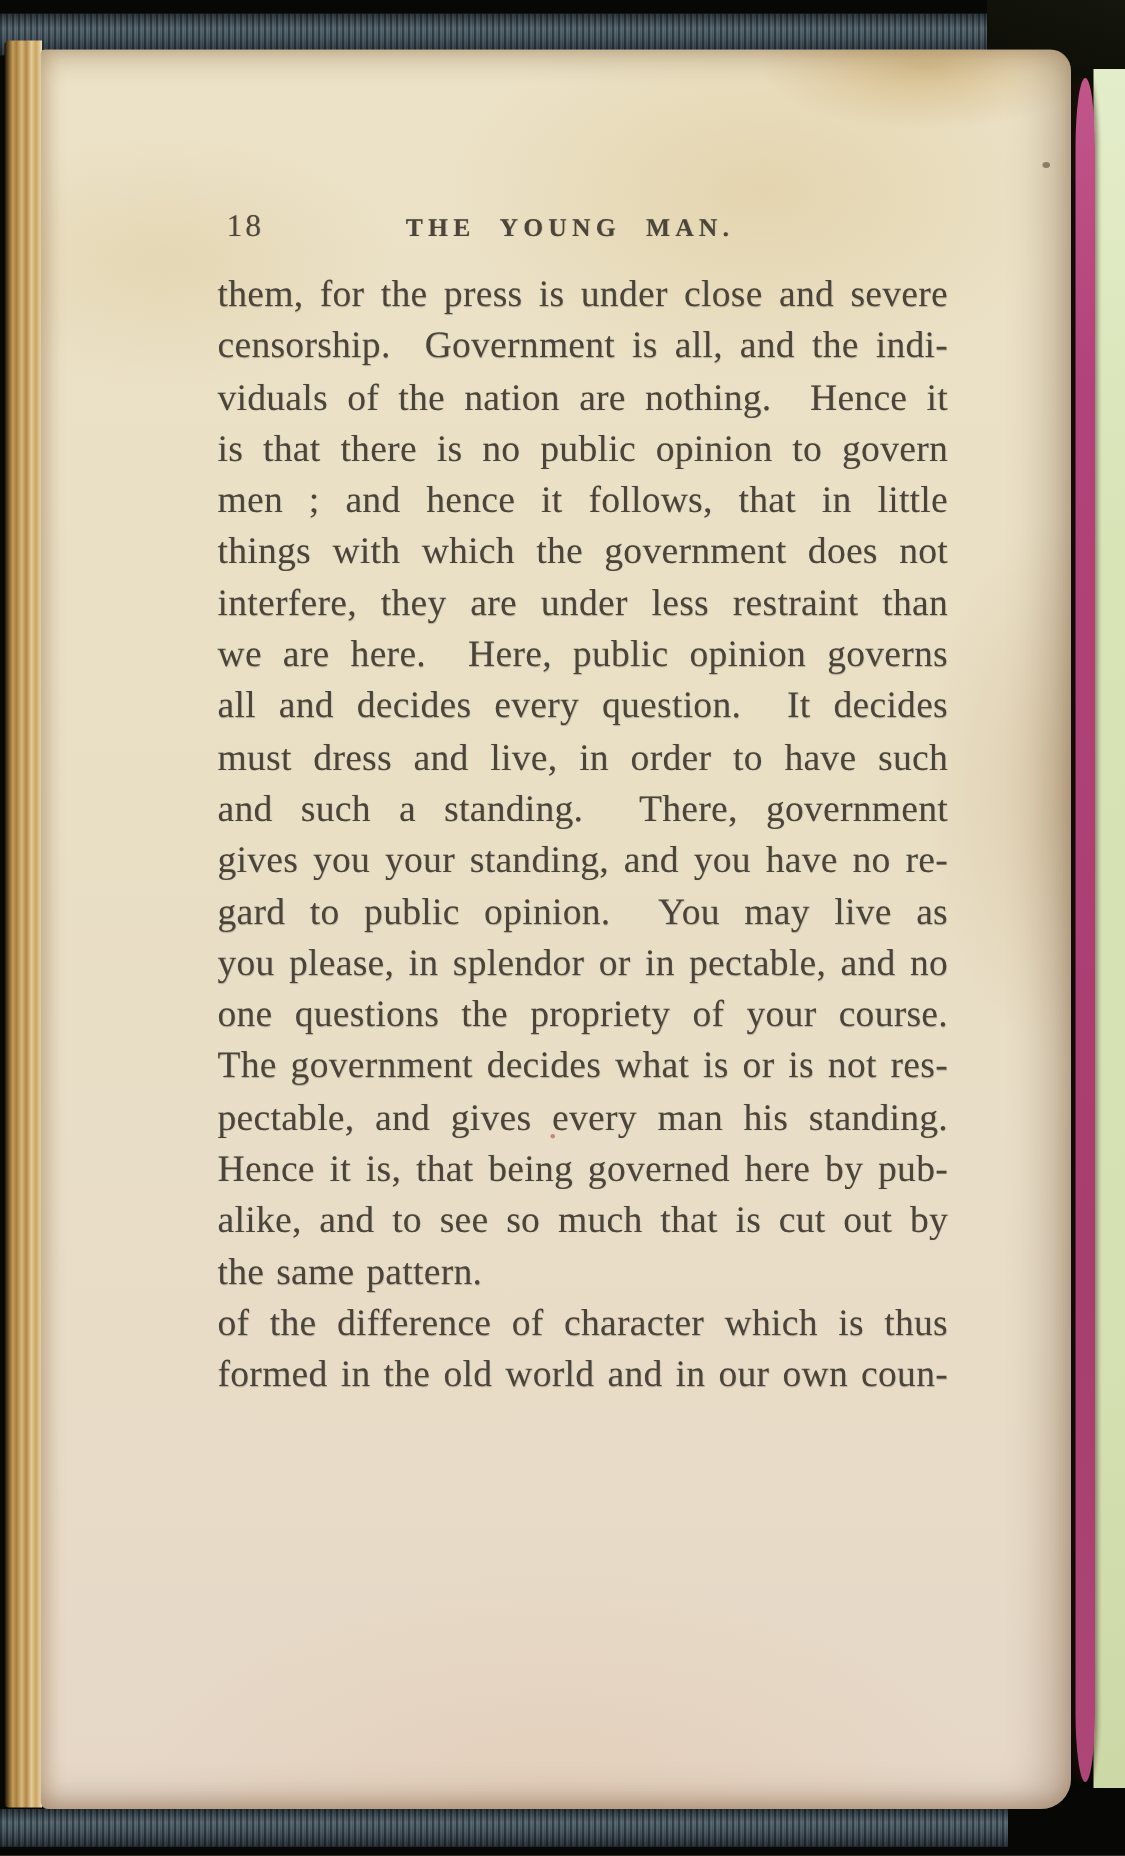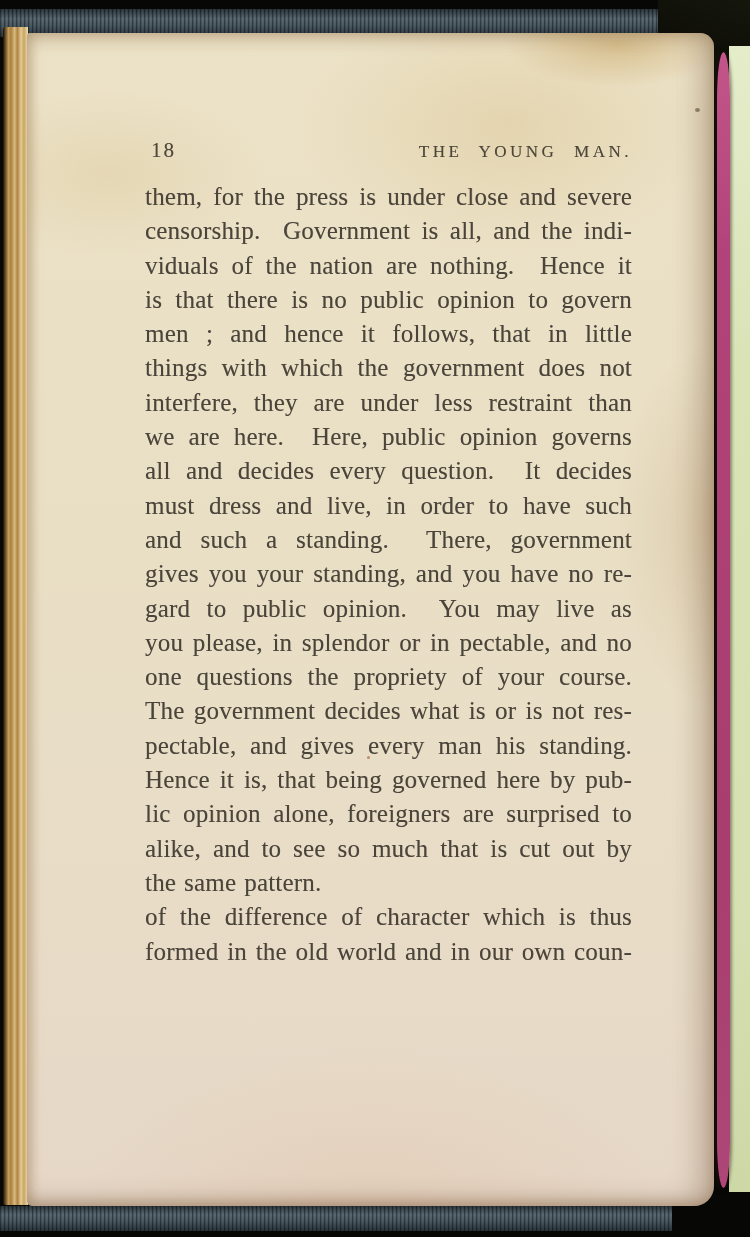--- a/index.html
+++ b/index.html
@@ -62,22 +62,22 @@
       inset 0 -6px 12px rgba(120,85,50,0.18);
   }
   .header-row{position:absolute;left:101px;top:103px;width:504px;height:32px;}
   .page-number{
     position:absolute;left:1px;top:2px;
     font-size:21px;letter-spacing:2px;color:#4e483c;
     text-shadow:0.3px 0.4px 0.6px rgba(60,50,40,0.35);
     margin-left:22px;
   }
   .running-header{
-    text-align:right;padding-top:6px;
-    font-size:17px;font-weight:normal;letter-spacing:3.5px;word-spacing:9px;
+    text-align:center;padding-top:6px;
+    font-size:17px;font-weight:bold;letter-spacing:3.5px;word-spacing:9px;
     color:#4c463a;text-shadow:0.3px 0.4px 0.6px rgba(60,50,40,0.35);
   }
   .body-text{position:absolute;left:101px;top:147px;width:504px;color:#4a443a;}
   .line{
     font-size:25px;line-height:34.3px;
     text-align:justify;text-align-last:justify;
     letter-spacing:0.2px;word-spacing:1.5px;
     text-shadow:0.3px 0.4px 0.6px rgba(60,50,40,0.3);
     margin-left:17px;
   }
@@ -116,21 +116,20 @@
           <div class="line">all and decides every question.&nbsp; It decides</div>
           <div class="line">must dress and live, in order to have such</div>
           <div class="line">and such a standing.&nbsp; There, government</div>
           <div class="line">gives you your standing, and you have no re-</div>
           <div class="line">gard to public opinion.&nbsp; You may live as</div>
           <div class="line">you please, in splendor or in pectable, and no</div>
           <div class="line">one questions the propriety of your course.</div>
           <div class="line">The government decides what is or is not res-</div>
           <div class="line">pectable, and gives every man his standing.</div>
           <div class="line">Hence it is, that being governed here by pub-</div>
-          <div class="line">lic opinion alone, foreigners are surprised to</div>
           <div class="line">alike, and to see so much that is cut out by</div>
           <div class="line last">the same pattern.</div>
         </div>
         <div class="paragraph">
           <div class="line">of the difference of character which is thus</div>
           <div class="line">formed in the old world and in our own coun-</div>
         </div>
       </div>
     <div class="speck speck-1"></div>
     <div class="speck speck-2"></div>

